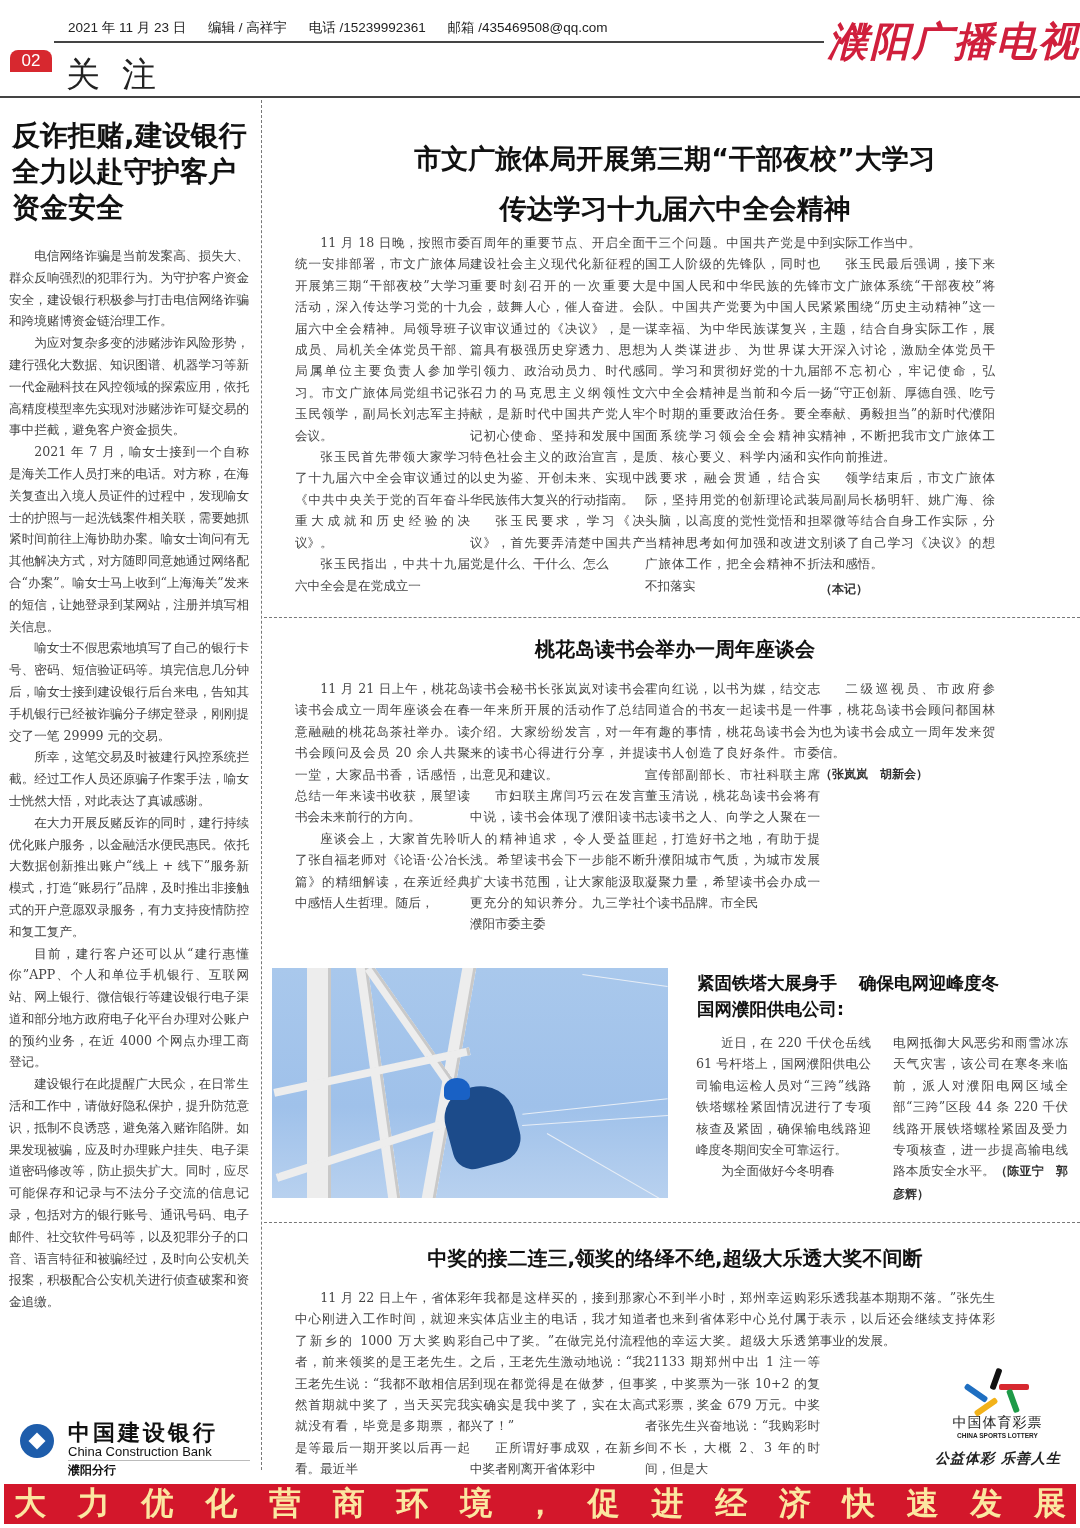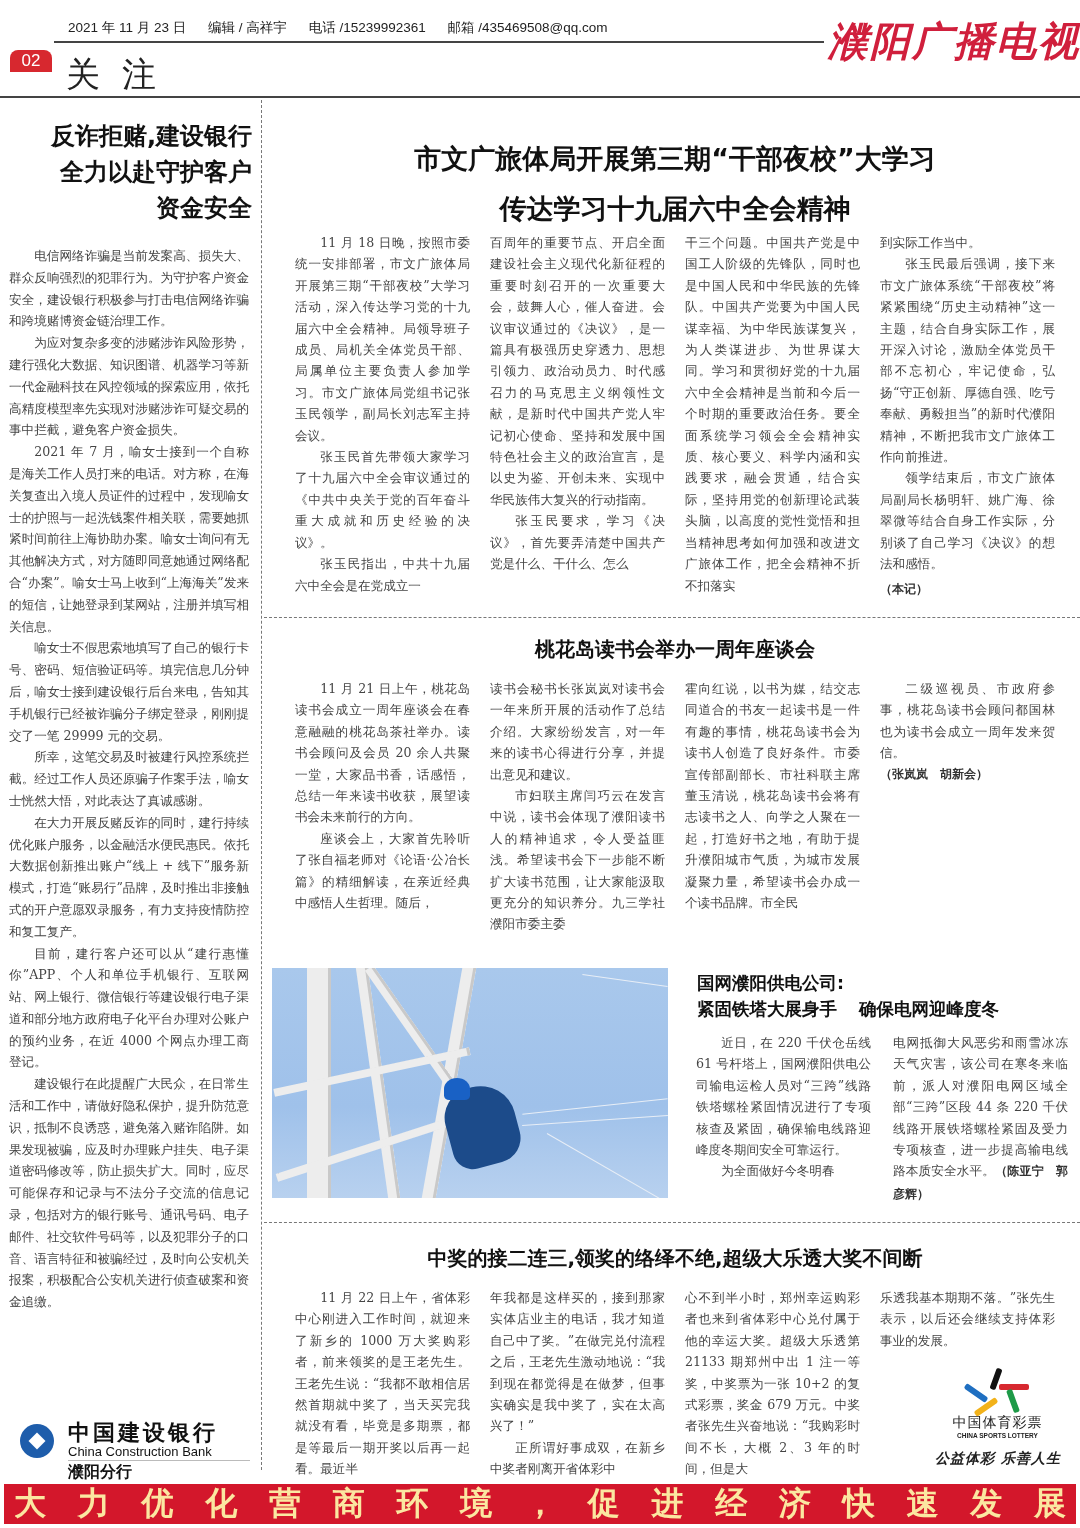--- a/index.html
+++ b/index.html
@@ -13,35 +13,35 @@
   .meta span { margin-right:18px; }
   .meta-rule { position:absolute; left:54px; top:41px; width:770px; height:1.5px; background:#444; }
   .paper-name { position:absolute; left:828px; top:14px; font-family:"DejaVu Serif", serif; font-style:italic; font-weight:bold;
     font-size:40px; color:#d01f3c; letter-spacing:2px; white-space:nowrap; }
   .section { position:absolute; left:66px; top:52px; font-family:"DejaVu Serif", serif; font-size:34px; color:#222; letter-spacing:22px; }
   .section-rule { position:absolute; left:0; top:96px; width:1080px; height:1.5px; background:#444; }
 
   .col-sep { position:absolute; left:261px; top:100px; width:0; height:1370px; border-left:1.5px dashed #777; }
   .hsep { position:absolute; left:264px; width:816px; height:0; border-top:1.5px dashed #777; }
 
-  .left-title { position:absolute; left:12px; top:118px; width:240px; text-align:right; font-family:"DejaVu Sans", sans-serif;
-    font-weight:bold; font-size:24px; line-height:36px; color:#111; }
+  .left-title { position:absolute; left:12px; top:118px; width:240px; text-align:left; font-family:"DejaVu Sans", sans-serif;
+    font-weight:bold; font-size:28px; line-height:36px; color:#111; }
   .left-body { position:absolute; left:9px; top:245px; width:240px; font-size:12.6px; line-height:21.8px; text-align:justify; color:#444; }
   .left-body p { text-indent:2em; }
 
   .ccb-logo { position:absolute; left:20px; top:1420px; width:230px; height:50px; }
   .ccb-mark { position:absolute; left:0; top:4px; width:34px; height:34px; border-radius:50%; background:#1e5dab; }
   .ccb-mark::after { content:""; position:absolute; left:11px; top:11px; width:12px; height:12px; background:#fff; transform:rotate(45deg); }
   .ccb-cn { position:absolute; left:48px; top:-2px; font-family:"DejaVu Sans", sans-serif; font-weight:bold; font-size:22px; color:#111; letter-spacing:3px; white-space:nowrap; }
   .ccb-en { position:absolute; left:48px; top:24px; font-family:"Liberation Sans", sans-serif; font-size:13px; color:#111; white-space:nowrap; }
   .ccb-line { position:absolute; left:48px; top:40px; width:182px; border-top:1px solid #bbb; }
-  .ccb-branch { position:absolute; left:48px; top:42px; font-family:"DejaVu Serif", serif; font-weight:bold; font-size:16px; color:#111; }
+  .ccb-branch { position:absolute; left:48px; top:42px; font-family:"DejaVu Serif", serif; font-weight:bold; font-size:12px; color:#111; }
 
   .art-title { position:absolute; text-align:center; font-family:"DejaVu Sans", sans-serif; font-weight:bold; color:#111; }
-  .cols { position:absolute; display:flex; gap:20px; }
+  .cols { position:absolute; display:flex; }
   .col { width:175px; font-size:12.6px; line-height:21.4px; text-align:justify; color:#444; }
   .col p { text-indent:2em; }
   .col p.cont { text-indent:0; }
   .byline { text-align:left; font-family:"DejaVu Serif", serif; font-weight:bold; font-size:12px; color:#333; }
 
   .photo { position:absolute; left:272px; top:968px; width:396px; height:230px; overflow:hidden;
     background:linear-gradient(180deg,#a9c8ec 0%,#9fc1ea 60%,#b8d1ef 100%); }
   .beam { position:absolute; background:#ededed; box-shadow:inset -3px 0 0 #c9c9c9; }
   .wire { position:absolute; border-top:1.5px solid #e8eef6; }
   .worker { position:absolute; left:175px; top:118px; width:70px; height:80px; border-radius:30px 35px 25px 20px; background:#1c4b8a; transform:rotate(-15deg); }
@@ -153,22 +153,22 @@
   <div class="beam" style="left:0; top:100px; width:200px; height:8px; transform:rotate(-12deg);"></div>
   <div class="beam" style="left:0; top:175px; width:200px; height:8px; transform:rotate(-18deg);"></div>
   <div class="wire" style="left:250px; top:138px; width:146px; transform:rotate(-6deg);"></div>
   <div class="wire" style="left:250px; top:152px; width:146px; transform:rotate(-4deg);"></div>
   <div class="wire" style="left:275px; top:165px; width:140px; transform:rotate(30deg); transform-origin:left;"></div>
   <div class="wire" style="left:310px; top:12px; width:86px; transform:rotate(8deg);"></div>
   <div class="worker"></div>
   <div class="helmet"></div>
 </div>
 <div class="art-title" style="left:697px; top:970px; text-align:left; font-size:17.5px; line-height:26px; white-space:nowrap;">
+  <div><span>紧固铁塔大展身手</span><span style="display:inline-block;width:22px;"></span><span>确保电网迎峰度冬</span></div>
   <div>国网濮阳供电公司:</div>
-  <div><span>紧固铁塔大展身手</span><span style="display:inline-block;width:22px;"></span><span>确保电网迎峰度冬</span></div>
 </div>
 <div class="cols" style="left:696px; top:1032px; gap:22px;">
   <div class="col">
     <p>近日，在 220 千伏仓岳线 61 号杆塔上，国网濮阳供电公司输电运检人员对“三跨”线路铁塔螺栓紧固情况进行了专项核查及紧固，确保输电线路迎峰度冬期间安全可靠运行。</p>
     <p>为全面做好今冬明春</p>
   </div>
   <div class="col">
     <p class="cont"><span>电网抵御大风恶劣和雨雪冰冻天气灾害，该公司在寒冬来临前，派人对濮阳电网区域全部“三跨”区段 44 条 220 千伏线路开展铁塔螺栓紧固及受力专项核查，进一步提高输电线路本质安全水平。</span><span class="byline">（陈亚宁　郭彦辉）</span></p>
   </div>
 </div>

